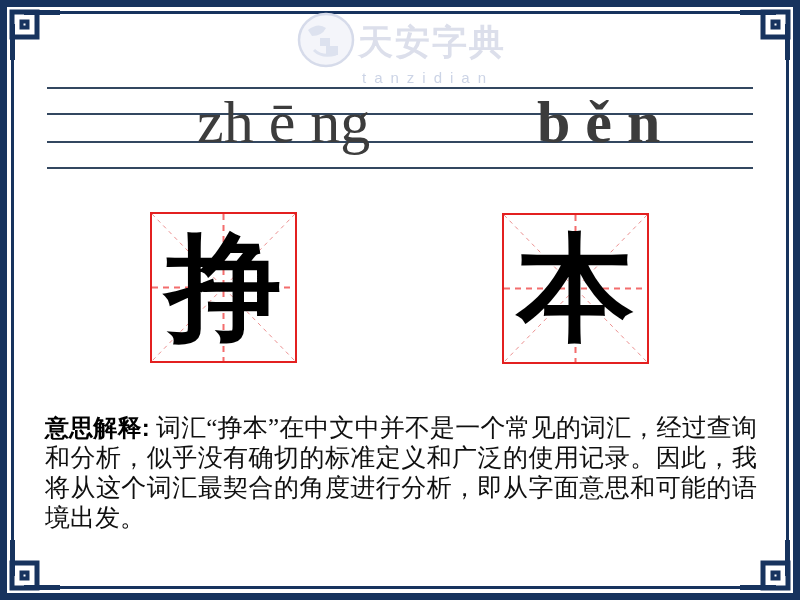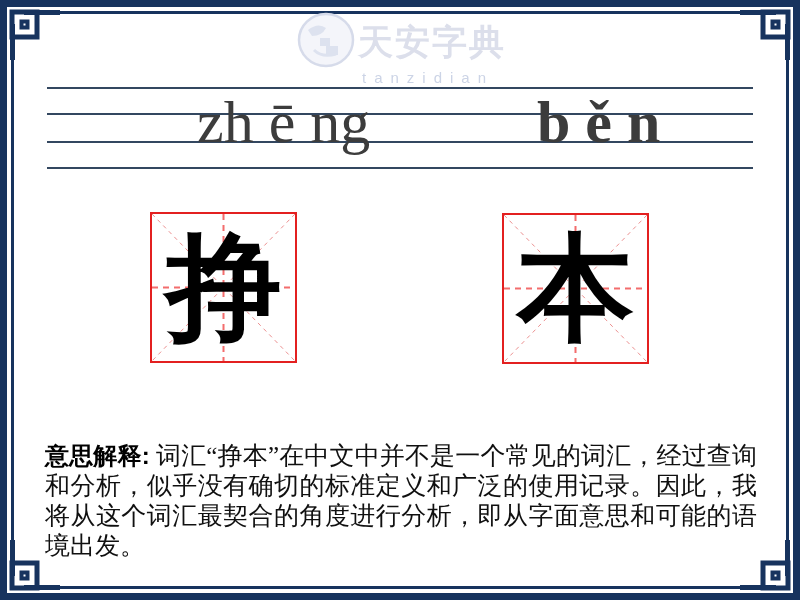--- a/index.html
+++ b/index.html
@@ -45,21 +45,20 @@
   .hanzi{
     position:absolute;inset:0;display:flex;align-items:center;justify-content:center;
     font-size:116px;line-height:1;font-weight:bold;color:#000;
     font-family:"Liberation Serif",serif;
   }
   
   .definition{
     position:absolute;left:45px;top:413px;width:712px;
     font-size:25px;line-height:30px;color:#101010;text-align:justify;
     font-family:"Liberation Serif",serif;
-    margin-top:28px;
   }
   .definition b{font-family:"Liberation Sans",sans-serif;font-size:24px;color:#000;}
 </style>
 </head>
 <body>
 
 <div class="frame-band"></div>
 <div class="frame-line"></div>
 
 <svg class="corner tl" viewBox="0 0 58 58">

